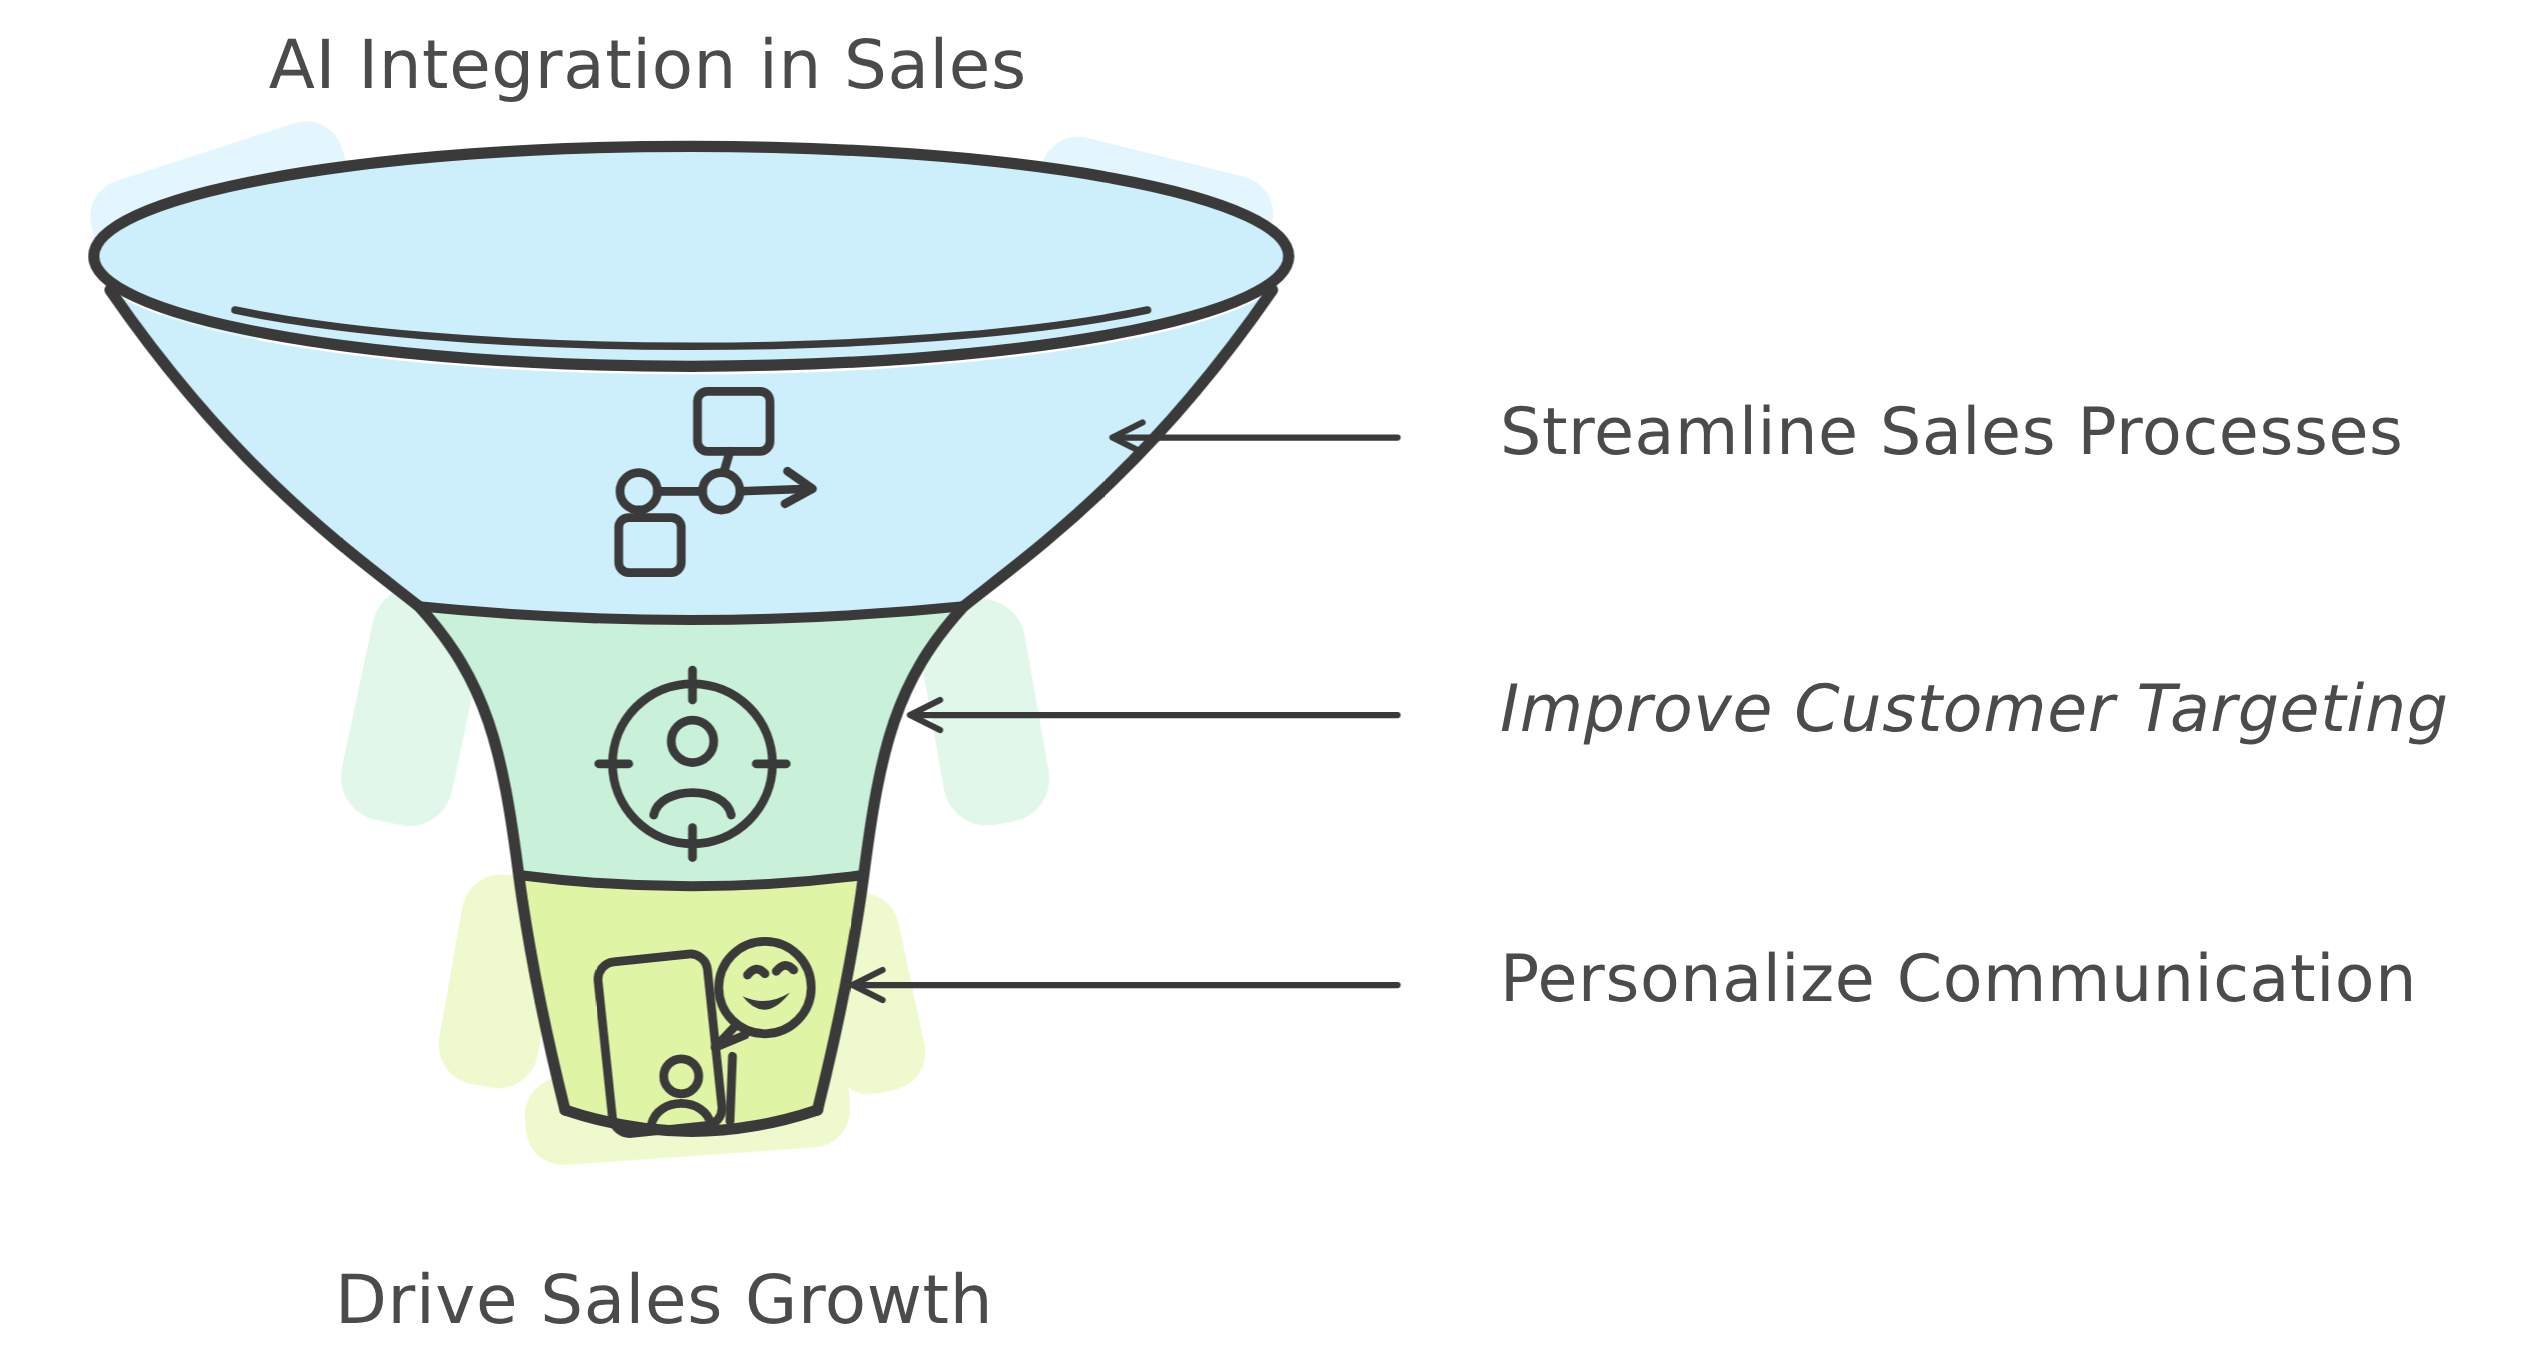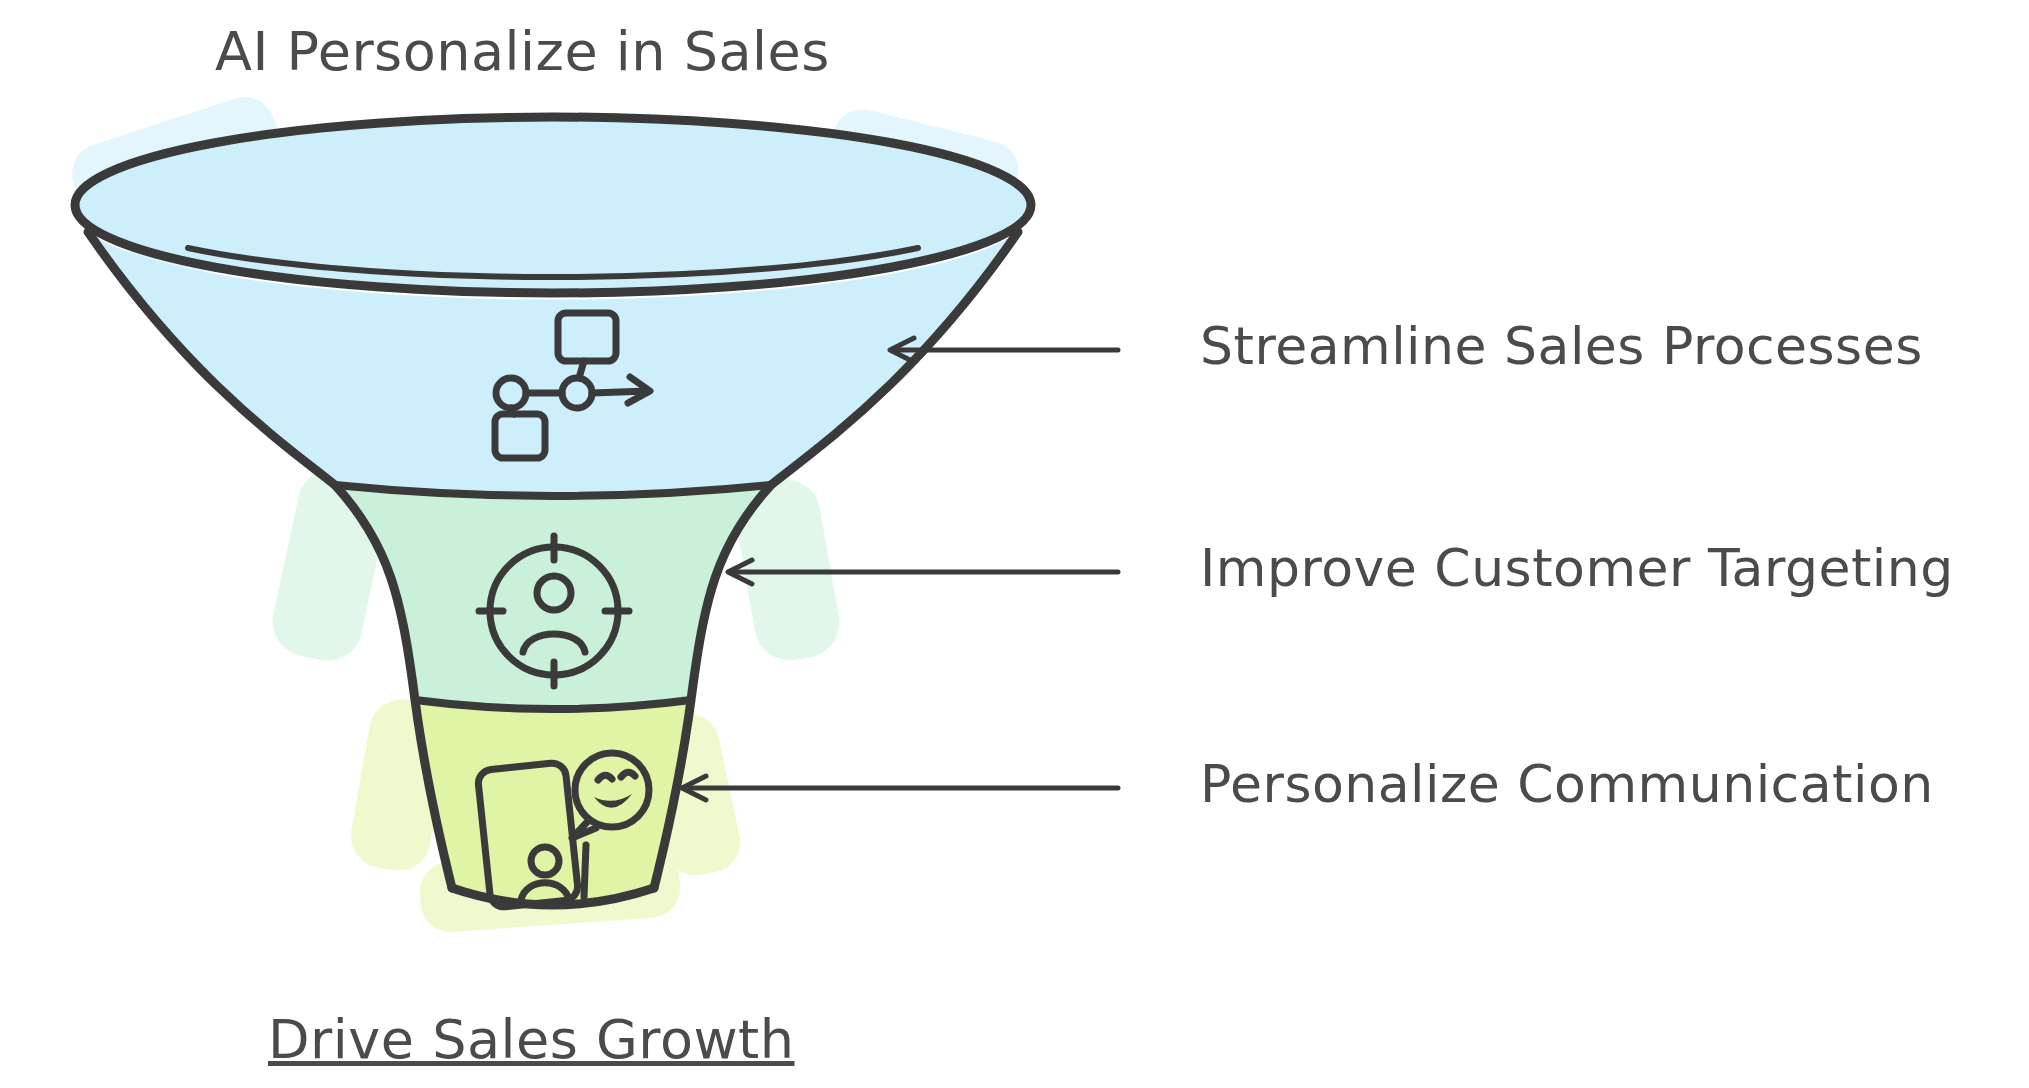--- a/index.html
+++ b/index.html
@@ -100,21 +100,21 @@
       <line x1="1118" y1="572" x2="735" y2="572"></line>
       <path d="M 752 560 L 728 572 L 752 584"></path>
     </g>
     <g>
       <line x1="1118" y1="788" x2="690" y2="788"></line>
       <path d="M 706 776 L 682 788 L 706 800"></path>
     </g>
   </g>
 </svg>
 
-<div class="label title-label" style="left:215px; top:20px;">AI Personalize in Sales</div>
+<div class="label title-label" style="left:215px; top:20px;">AI Integration in Sales</div>
 
 <div class="label stage-label" style="left:1188px; top:316px;">Streamline Sales Processes</div>
 
-<div class="label stage-label" style="left:1188px; top:538px;">Improve Customer Targeting</div>
+<div class="label stage-label" style="left:1188px; top:538px;font-style:italic;">Improve Customer Targeting</div>
 
 <div class="label stage-label" style="left:1188px; top:754px;">Personalize Communication</div>
 
-<div class="label footer-label" style="left:268px; top:1008px;text-decoration:underline;">Drive Sales Growth</div>
+<div class="label footer-label" style="left:268px; top:1008px;">Drive Sales Growth</div>
 
 </body></html>

